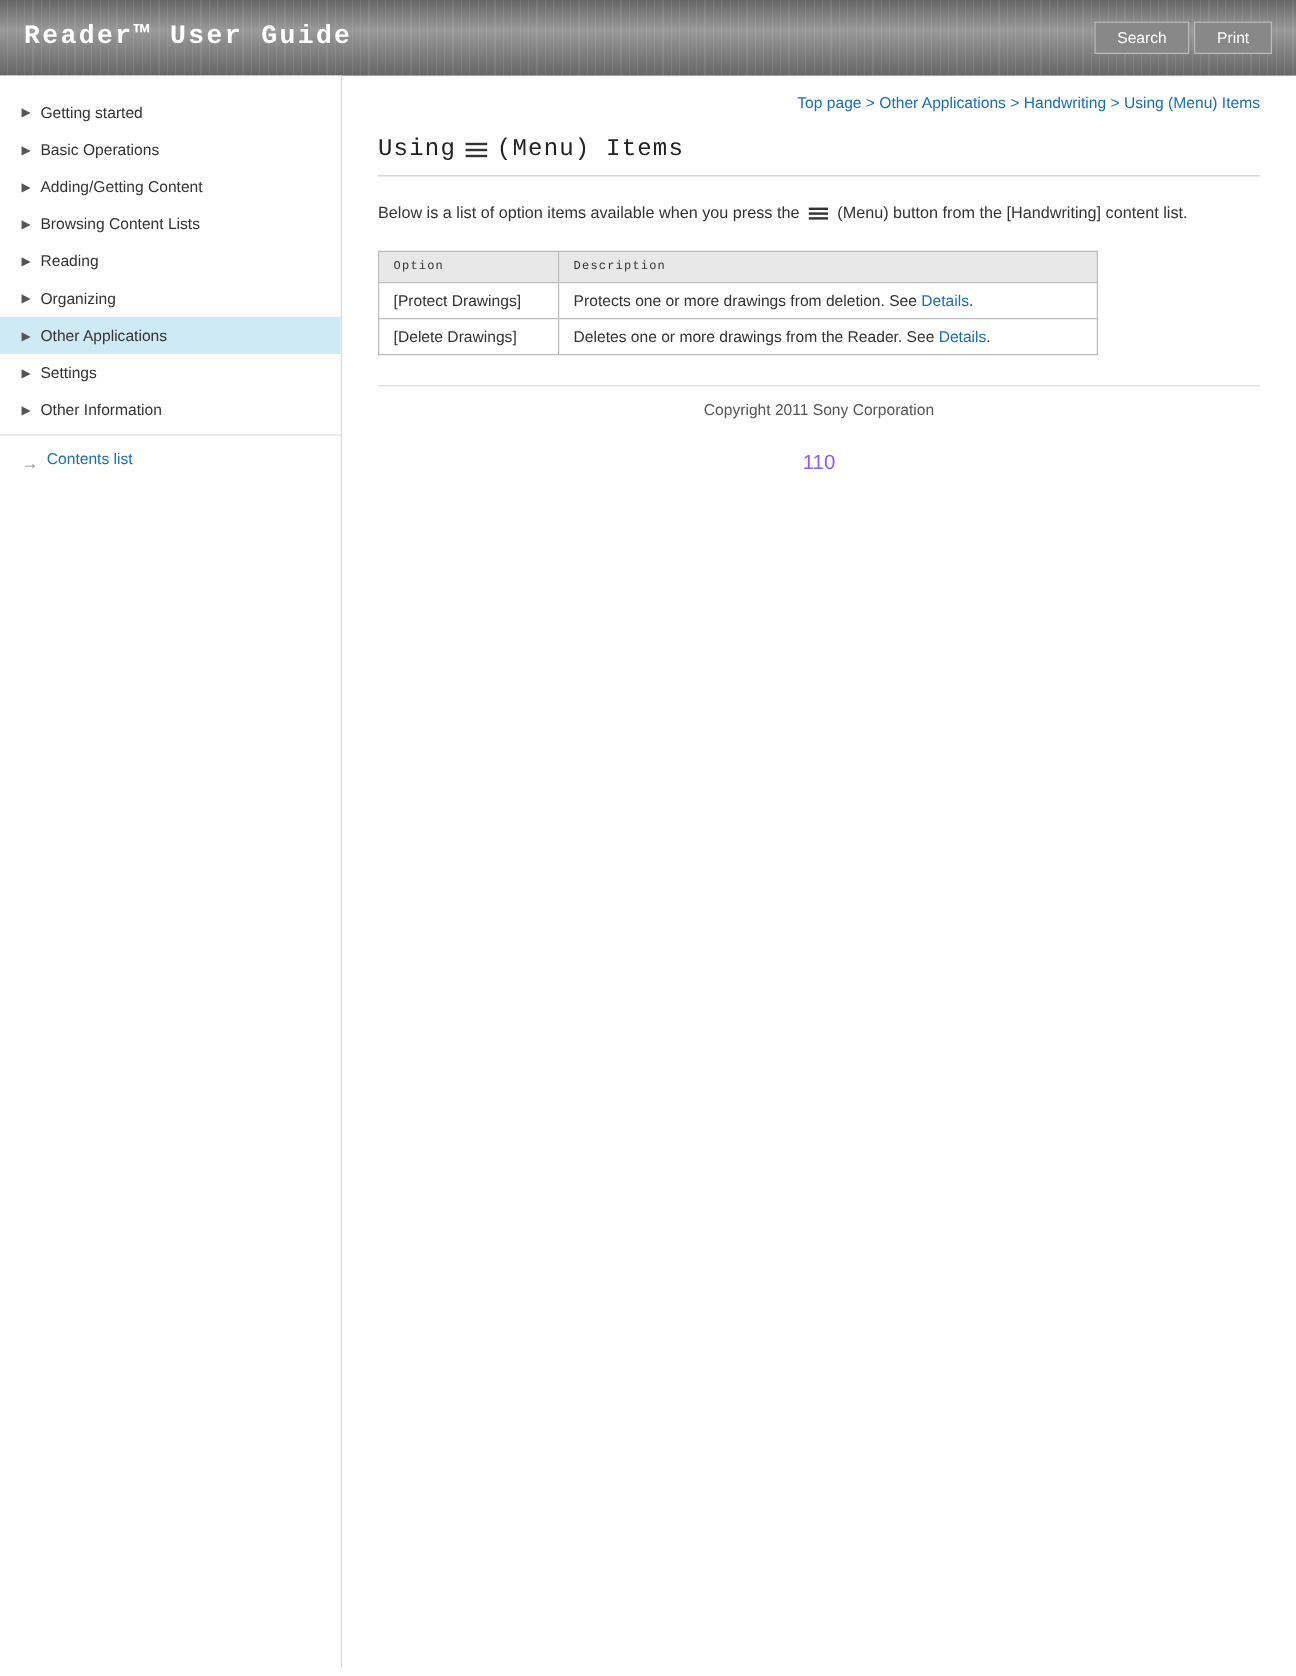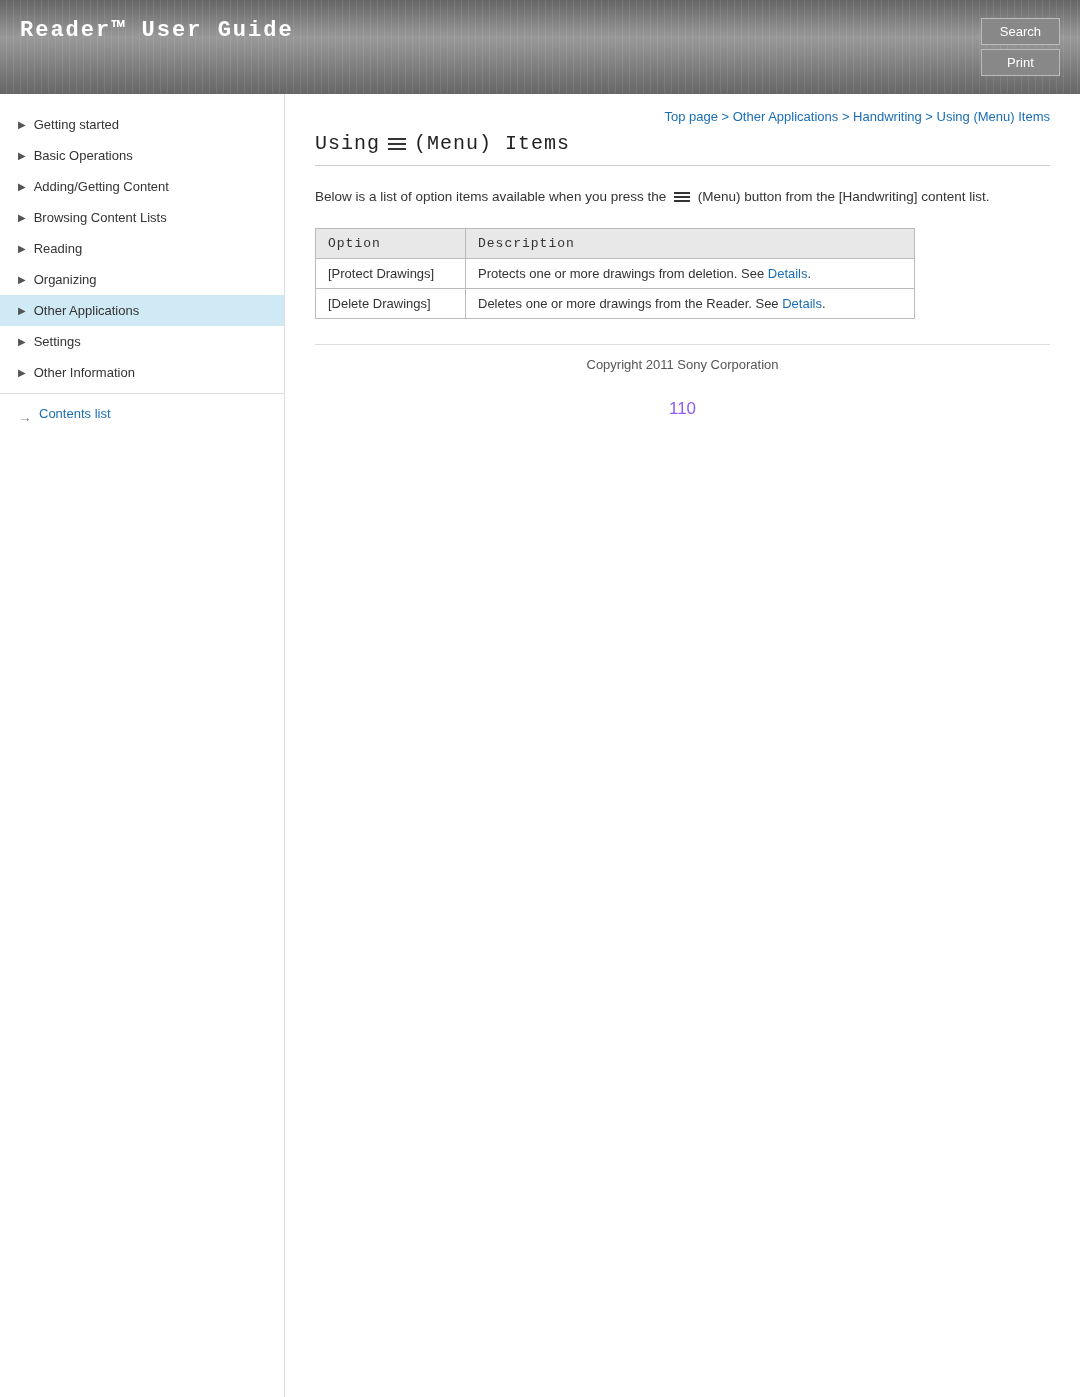--- a/index.html
+++ b/index.html
@@ -31,21 +31,20 @@
     .header-title {
       color: #fff;
       font-size: 22px;
       font-family: 'Courier New', monospace;
       font-weight: bold;
       letter-spacing: 2px;
     }
     .header-buttons {
       display: flex;
       gap: 4px;
-      flex-direction: column;
     }
     .header-btn {
       background: #888;
       border: 1px solid #bbb;
       color: #fff;
       padding: 5px 18px;
       font-size: 13px;
       cursor: pointer;
     }
 
@@ -112,21 +111,21 @@
 
     
     .main {
       flex: 1;
       padding: 15px 30px 30px 30px;
     }
 
     
     .breadcrumb {
       text-align: right;
-      margin-bottom: 8px;
+      margin-bottom: 20px;
       font-size: 13px;
       color: #1a6eb5;
     }
     .breadcrumb a {
       color: #1a6eb5;
       text-decoration: none;
     }
     .breadcrumb span { color: #1a6eb5; }
 
     
@@ -171,21 +170,21 @@
       margin-bottom: 25px;
       font-size: 13px;
     }
     .content-table th {
       background: #e8e8e8;
       border: 1px solid #bbb;
       padding: 7px 12px;
       font-weight: normal;
       font-family: 'Courier New', monospace;
       text-align: left;
-      font-size: 13px;
+      font-size: 10px;
       letter-spacing: 1px;
     }
     .content-table td {
       border: 1px solid #bbb;
       padding: 7px 12px;
       vertical-align: top;
     }
     .content-table td:first-child {
       width: 150px;
       white-space: nowrap;

